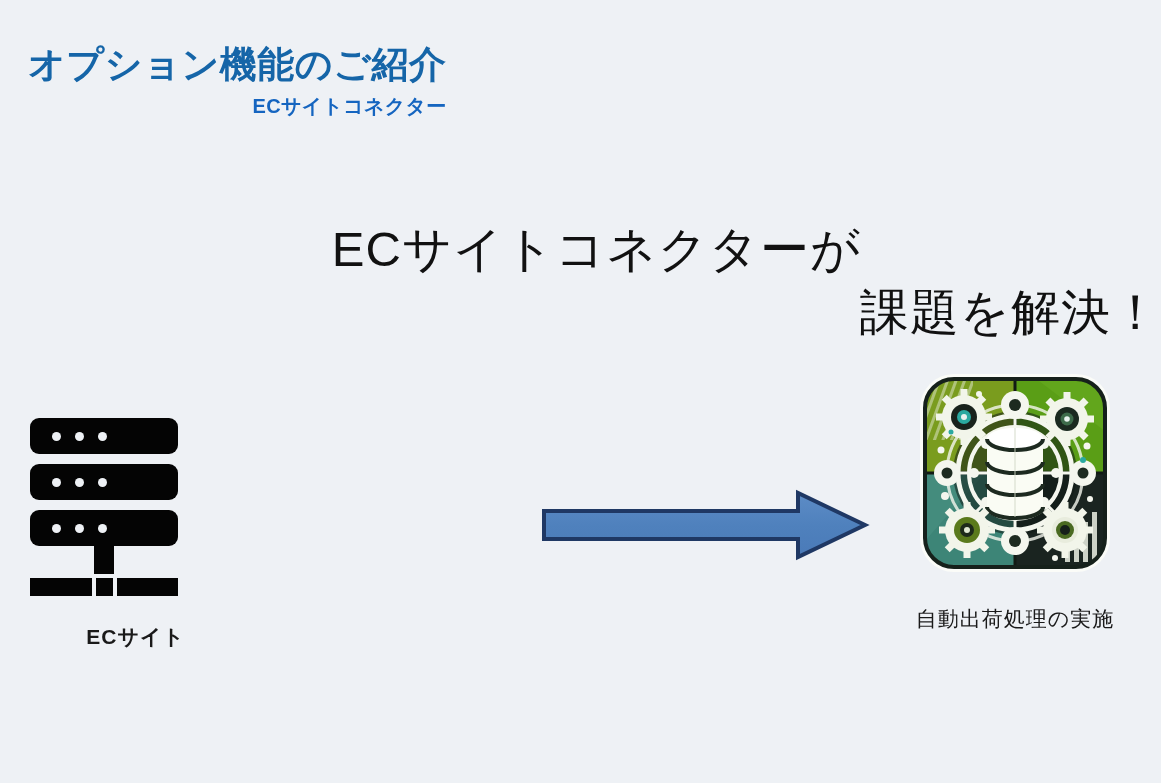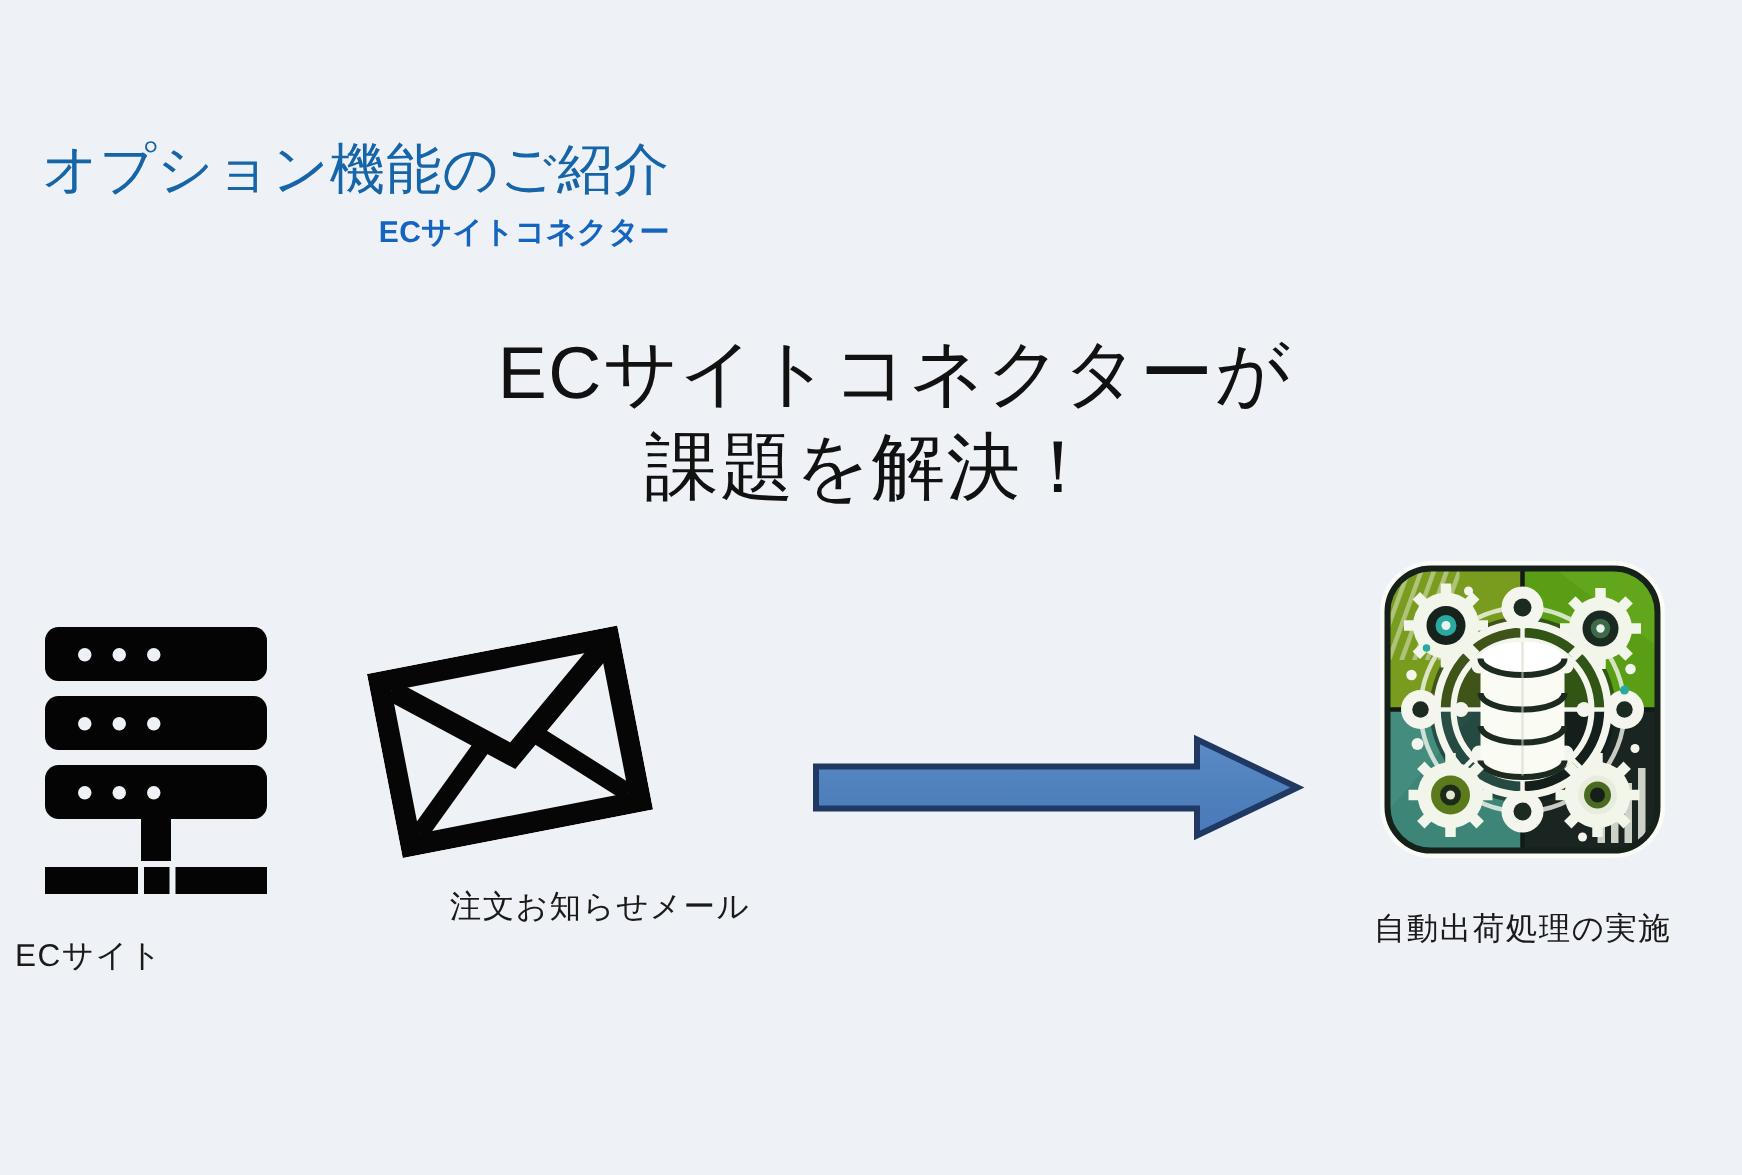--- a/index.html
+++ b/index.html
@@ -7,37 +7,37 @@
     width:1161px;height:783px;
     background:#eef1f5;
     font-family:"Liberation Sans","DejaVu Sans",sans-serif;
     overflow:hidden;position:relative;
   }
   .slide{position:relative;width:1161px;height:783px;}
 
   
   .hdr{position:absolute;left:28px;top:46px;}
   .hdr-title{
-    font-size:37px;font-weight:normal;color:#1565a8;
-    letter-spacing:.5px;line-height:1.05;white-space:nowrap;margin-top:48px;
+    font-size:37px;font-weight:bold;color:#1565a8;
+    letter-spacing:.5px;line-height:1.05;white-space:nowrap;
   }
   .hdr-sub{
     font-size:20px;font-weight:bold;color:#1565c0;
     letter-spacing:.3px;margin-top:8px;white-space:nowrap;text-align:right;
   }
 
   
   .headline{
     position:absolute;left:0;top:218px;width:1161px;
     text-align:center;color:#111;
     font-size:49px;line-height:1.28;font-weight:normal;
     letter-spacing:1px;
   }
   .headline .l1{display:block;padding-left:32px;}
-  .headline .l2{display:block;}
+  .headline .l2{display:block;text-align:right;}
 
   
   .ec-block{position:absolute;left:10px;top:418px;width:175px;}
   .server{position:relative;width:160px;height:175px;margin:0 auto;}
   .srv-bar{
     position:absolute;left:12px;width:148px;height:36px;
     background:#040404;border-radius:9px;
     display:flex;align-items:center;
   }
   .srv-bar i{
@@ -46,21 +46,21 @@
   }
   .srv-bar i:first-child{margin-left:22px;}
   .srv1{top:0;}
   .srv2{top:46px;}
   .srv3{top:92px;}
   .srv-stem{position:absolute;left:76px;top:128px;width:20px;height:28px;background:#040404;}
   .srv-footL{position:absolute;left:12px;top:160px;width:62px;height:18px;background:#040404;}
   .srv-footC{position:absolute;left:78px;top:160px;width:17px;height:18px;background:#040404;}
   .srv-footR{position:absolute;left:99px;top:160px;width:61px;height:18px;background:#040404;}
   .ec-label{
-    text-align:left;margin-top:30px;font-size:21px;color:#1a1a1a;letter-spacing:1px;
+    text-align:right;margin-top:30px;font-size:21px;color:#1a1a1a;letter-spacing:1px;font-weight:bold;
   }
 
   
   .mail-block{position:absolute;left:255px;top:432px;width:290px;}
   .envelope{width:170px;height:125px;margin:0 auto;transform:rotate(-11deg);}
   .mail-label{
     text-align:center;margin-top:28px;font-size:21px;color:#1a1a1a;letter-spacing:1px;white-space:nowrap;
   }
 
   
@@ -106,29 +106,20 @@
           <i></i>
         </div>
       <div class="srv-stem"></div>
       <div class="srv-footL"></div>
       <div class="srv-footC"></div>
       <div class="srv-footR"></div>
     </div>
     <div class="ec-label">ECサイト</div>
   </div>
 
-  <div class="mail-block">
-    <svg class="envelope" viewBox="0 0 170 125">
-      <rect x="7" y="7" width="156" height="111" fill="none" stroke="#060606" stroke-width="14"></rect>
-      <path d="M14 14 L85 72 L156 14" fill="none" stroke="#060606" stroke-width="14" stroke-linejoin="miter"></path>
-      <path d="M14 111 L66 62" fill="none" stroke="#060606" stroke-width="12"></path>
-      <path d="M156 111 L104 62" fill="none" stroke="#060606" stroke-width="12"></path>
-    </svg>
-    <div class="mail-label">注文お知らせメール</div>
-  </div>
 
   <div class="arrow-wrap">
     <svg width="330" height="82" viewBox="0 0 330 82">
       <defs>
         <linearGradient id="agrad" x1="0" y1="0" x2="0" y2="1">
           <stop offset="0%" stop-color="#5d8cc6"></stop>
           <stop offset="50%" stop-color="#4f81bd"></stop>
           <stop offset="100%" stop-color="#4a7ab8"></stop>
         </linearGradient>
       </defs>

